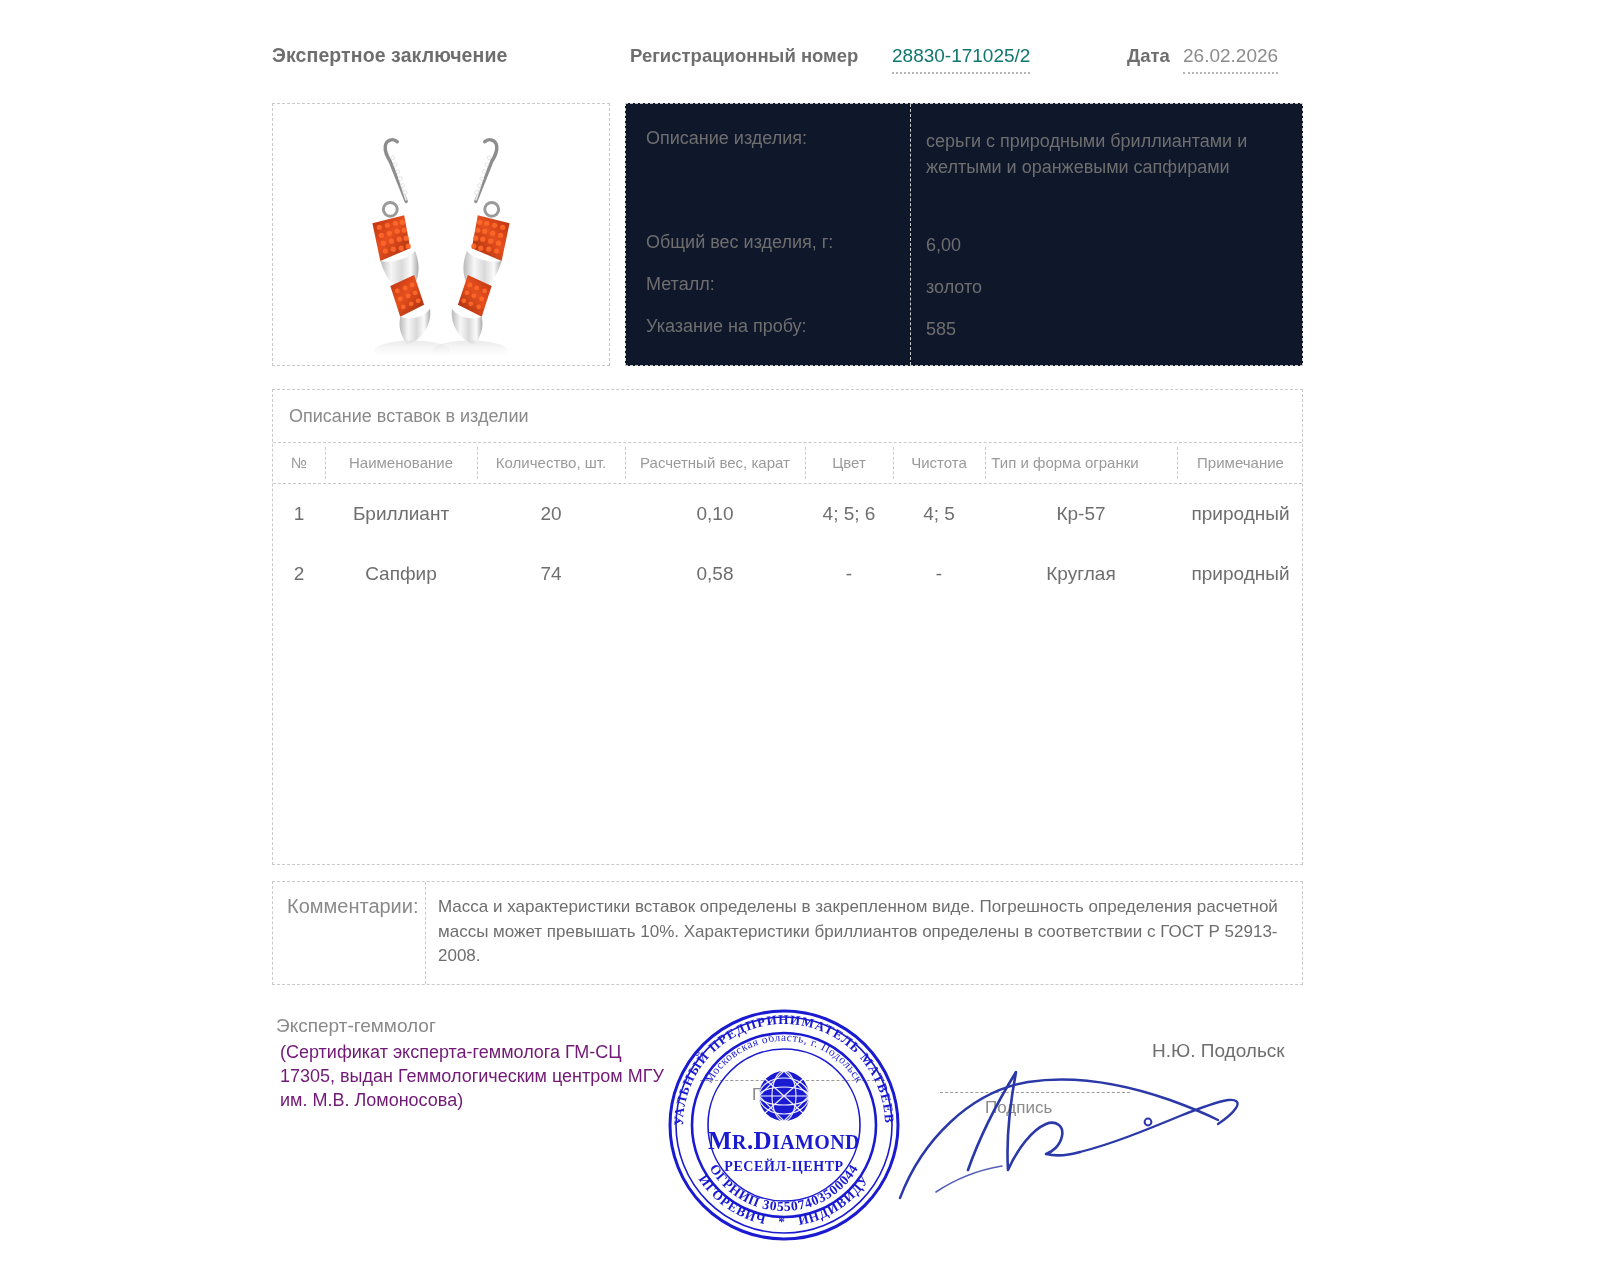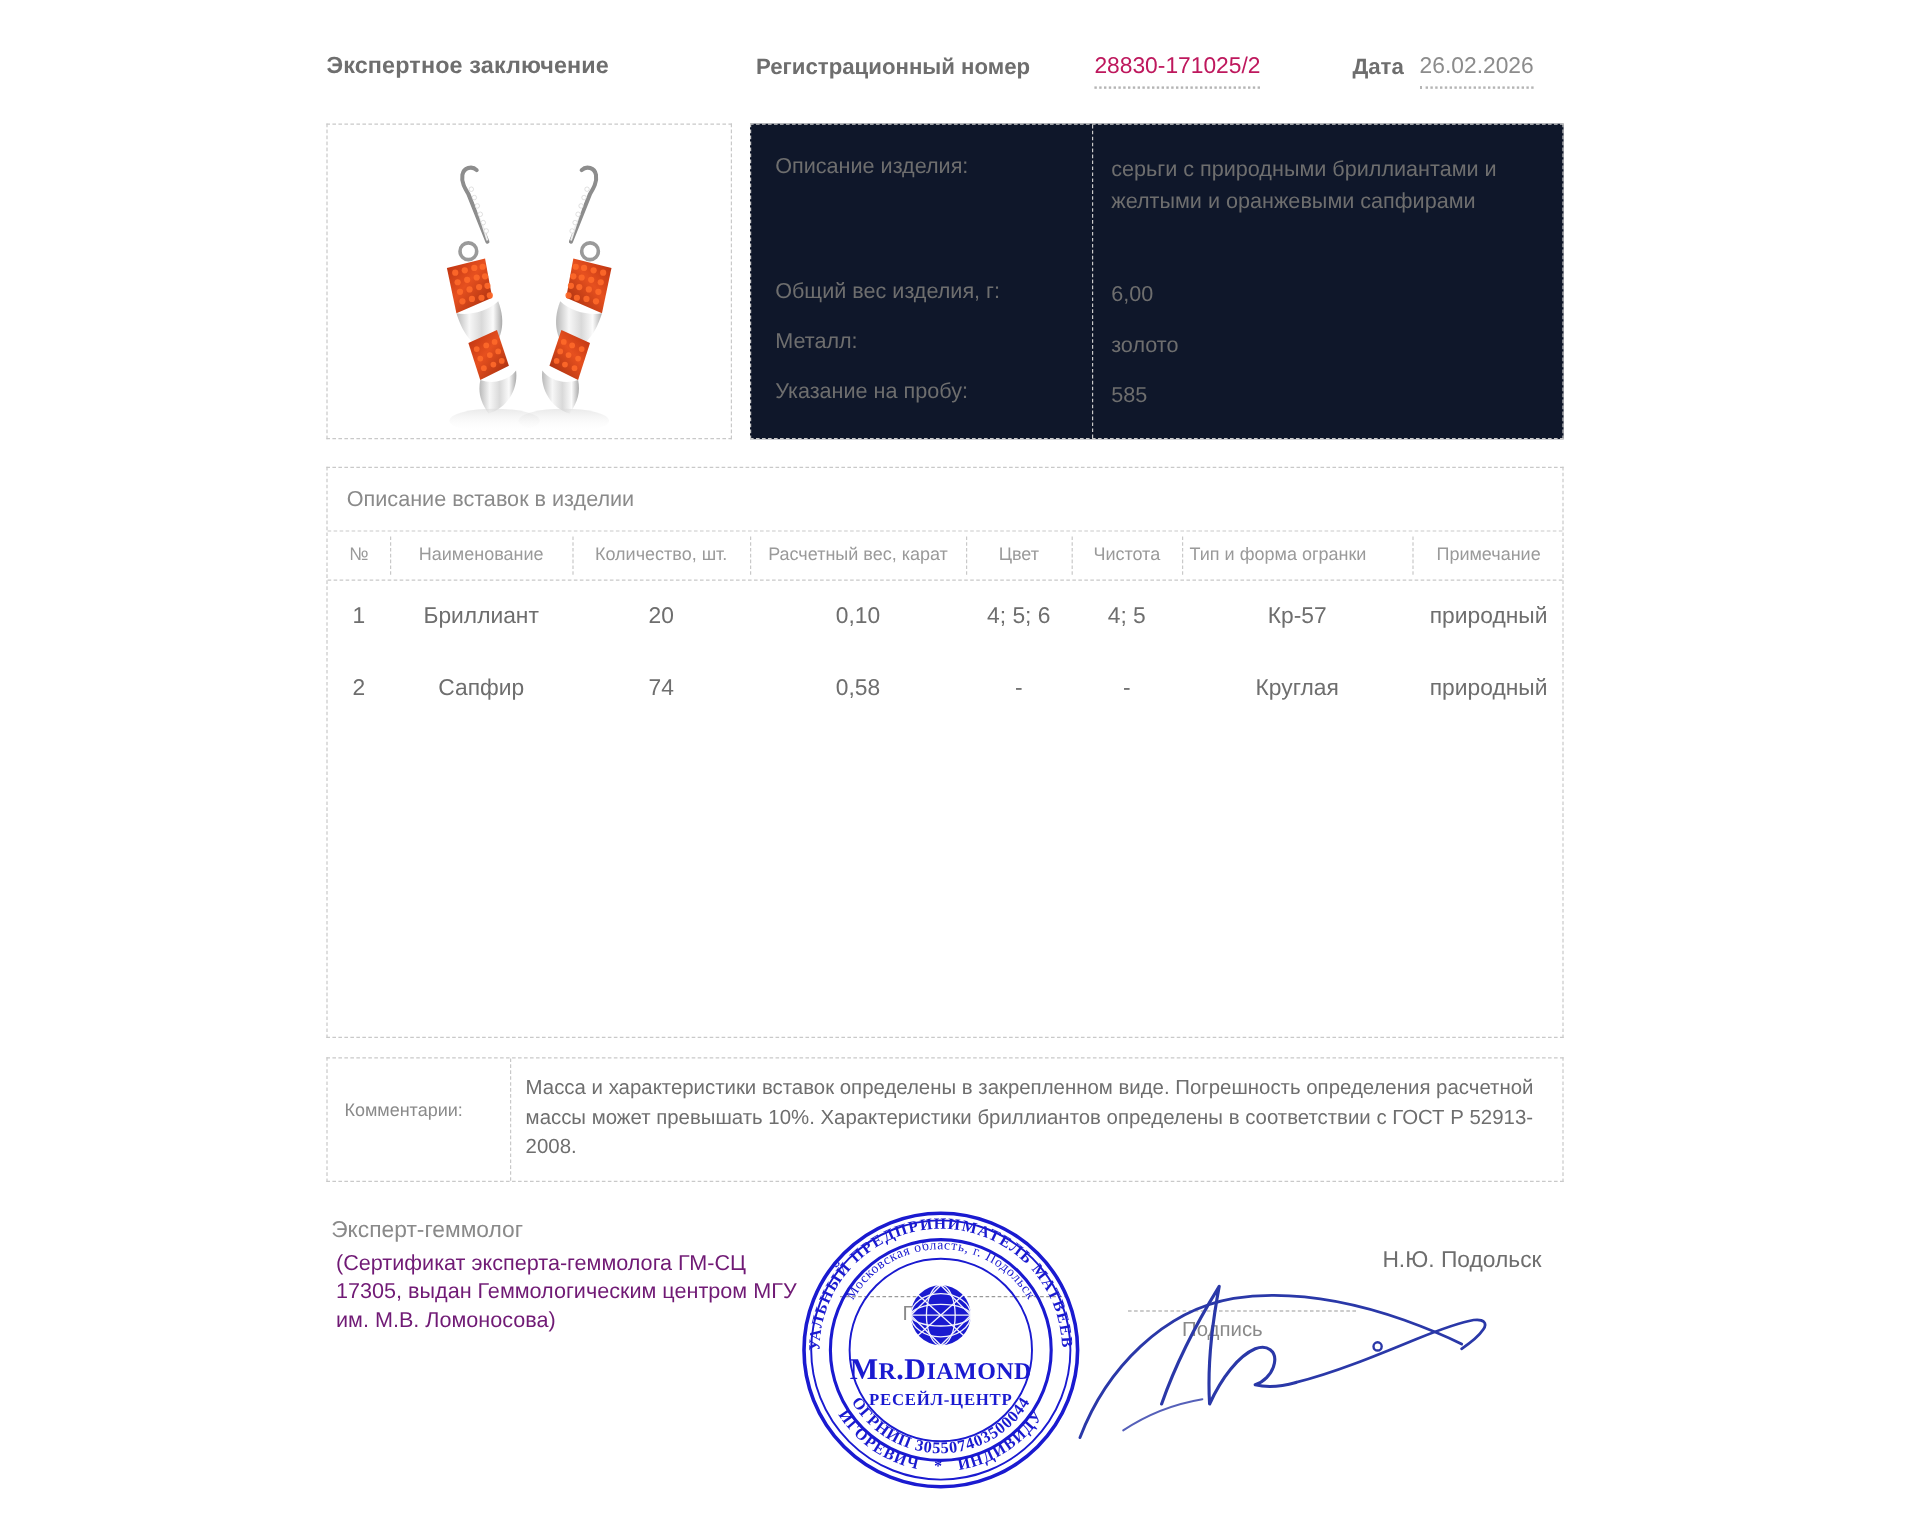--- a/index.html
+++ b/index.html
@@ -28,22 +28,22 @@
     letter-spacing: .1px;
     white-space: nowrap;
     text-align: right;
   }
   .hdr-reg-label {
     position: absolute; left: 358px; top: 5px;
     font-size: 18.5px; font-weight: bold; color: #6e6e6e;
     white-space: nowrap;
   }
   .hdr-reg-value {
-    position: absolute; left: 640px; top: 5px;
-    font-size: 19px; color: #be185d;
+    position: absolute; left: 620px; top: 5px;
+    font-size: 19px; color: #0f766e;
     border-bottom: 2px dotted #b5b5b5;
     padding-bottom: 5px;
     white-space: nowrap;
   }
   .hdr-date-label {
     position: absolute; left: 855px; top: 5px;
     font-size: 18.5px; font-weight: bold; color: #6e6e6e;
     white-space: nowrap;
   }
   .hdr-date-value {
@@ -135,21 +135,21 @@
     border: 1px dashed #c9c9c9;
     background: #fff;
   }
   .comments-divider {
     position: absolute;
     left: 152px; top: 0; bottom: 0;
     border-left: 1px dashed #c9c9c9;
   }
   .comments-label {
     position: absolute; left: 14px; top: 13px;
-    font-size: 15px; color: #8a8a8a; white-space: nowrap; margin-top: 22px;
+    font-size: 20px; color: #8a8a8a; white-space: nowrap;
   }
   .comments-text {
     position: absolute; left: 165px; top: 13px;
     width: 850px;
     font-size: 17px; color: #6e6e6e; line-height: 1.45;
   }
 
   
   .footer { position: absolute; left: 0; top: 1000px; width: 1600px; height: 280px; }
   .expert-title {

